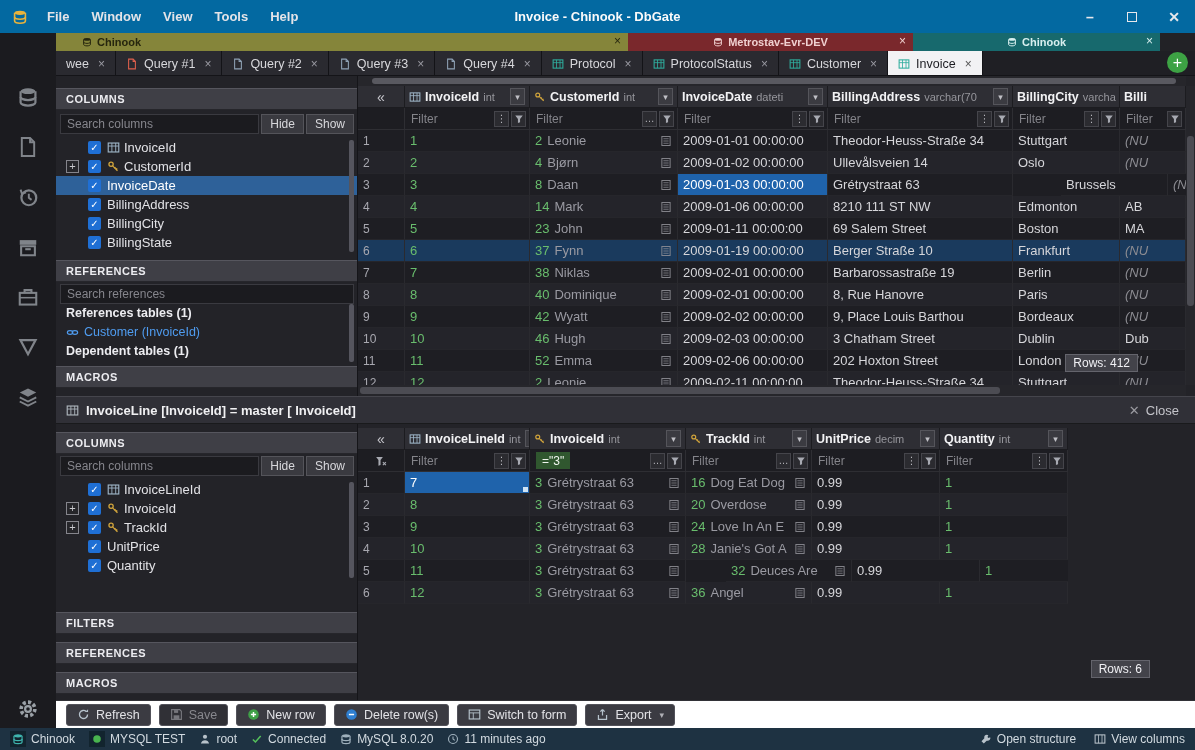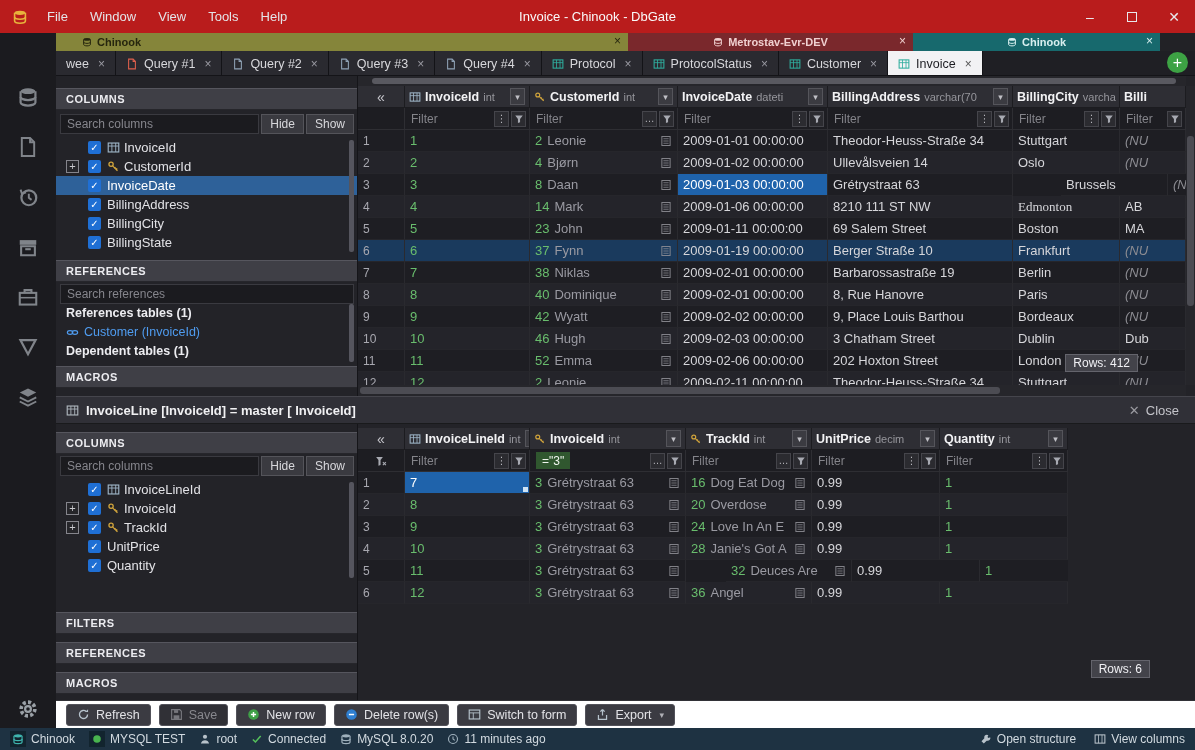--- a/index.html
+++ b/index.html
@@ -1,21 +1,21 @@
 <!DOCTYPE html>
 <html><head>
 <meta charset="utf-8">
 <style>
   *{box-sizing:border-box;margin:0;padding:0;}
   html,body{width:1195px;height:750px;}
   body{font-family:"Liberation Sans",sans-serif;background:#151517;overflow:hidden;}
   .app{position:absolute;left:0;top:0;width:1195px;height:750px;background:#232328;overflow:hidden;color:#d4d4d8;}
 
   
-  .titlebar{position:absolute;left:0;top:0;width:1195px;height:33px;background:#b91c1c;display:flex;align-items:center;}
+  .titlebar{position:absolute;left:0;top:0;width:1195px;height:33px;background:#0369a1;display:flex;align-items:center;font-weight:bold;}
   .app-icon{margin:0 8px 0 12px;display:flex;}
   .menus{display:flex;height:33px;}
   .menu{padding:0 11px;font-size:13px;color:#e4e4e8;height:33px;display:flex;align-items:center;}
   .title-text{position:absolute;left:50%;top:0;height:33px;transform:translateX(-50%);display:flex;align-items:center;font-size:13px;color:#fafafa;white-space:nowrap;}
   .win-controls{margin-left:auto;display:flex;height:33px;}
   .wc{width:42px;height:33px;display:flex;align-items:center;justify-content:center;color:#e8e8ec;font-size:14px;}
   .maxbox{width:10px;height:10px;border:1.5px solid #e8e8ec;display:inline-block;}
 
   
   .tabstrip{position:absolute;left:56px;top:33px;width:1139px;height:18px;background:#222226;display:flex;}
@@ -572,21 +572,21 @@
             <span class="fkname">Mark</span>
             <span class="fkic">
               <svg width="12" height="12" viewBox="0 0 16 16" style="display:block">
                 <rect x="2.5" y="2" width="11" height="12" fill="none" stroke="#8f8f96" stroke-width="1.3"></rect>
                 <path d="M4.5 5h7M4.5 8h7M4.5 11h7" stroke="#8f8f96" stroke-width="1.1"></path>
               </svg>
             </span>
           </div>
           <div class="gcell" style="width: 150px;">2009-01-06 00:00:00</div>
           <div class="gcell" style="width: 185px;">8210 111 ST NW</div>
-          <div class="gcell" style="width: 107px; font-family: Liberation Serif, serif;">Edmonton</div>
+          <div class="gcell" style="width: 107px;">Edmonton</div>
           <div class="gcell" style="width: 66px;">AB</div>
         </div>
         <div class="grow">
           <div class="gcell rn2" style="width: 47px;">5</div>
           <div class="gcell" style="width: 125px;">
             <span class="num">5</span>
           </div>
           <div class="gcell" style="width: 148px;">
             <span class="num">23</span>
             <span class="fkname">John</span>

